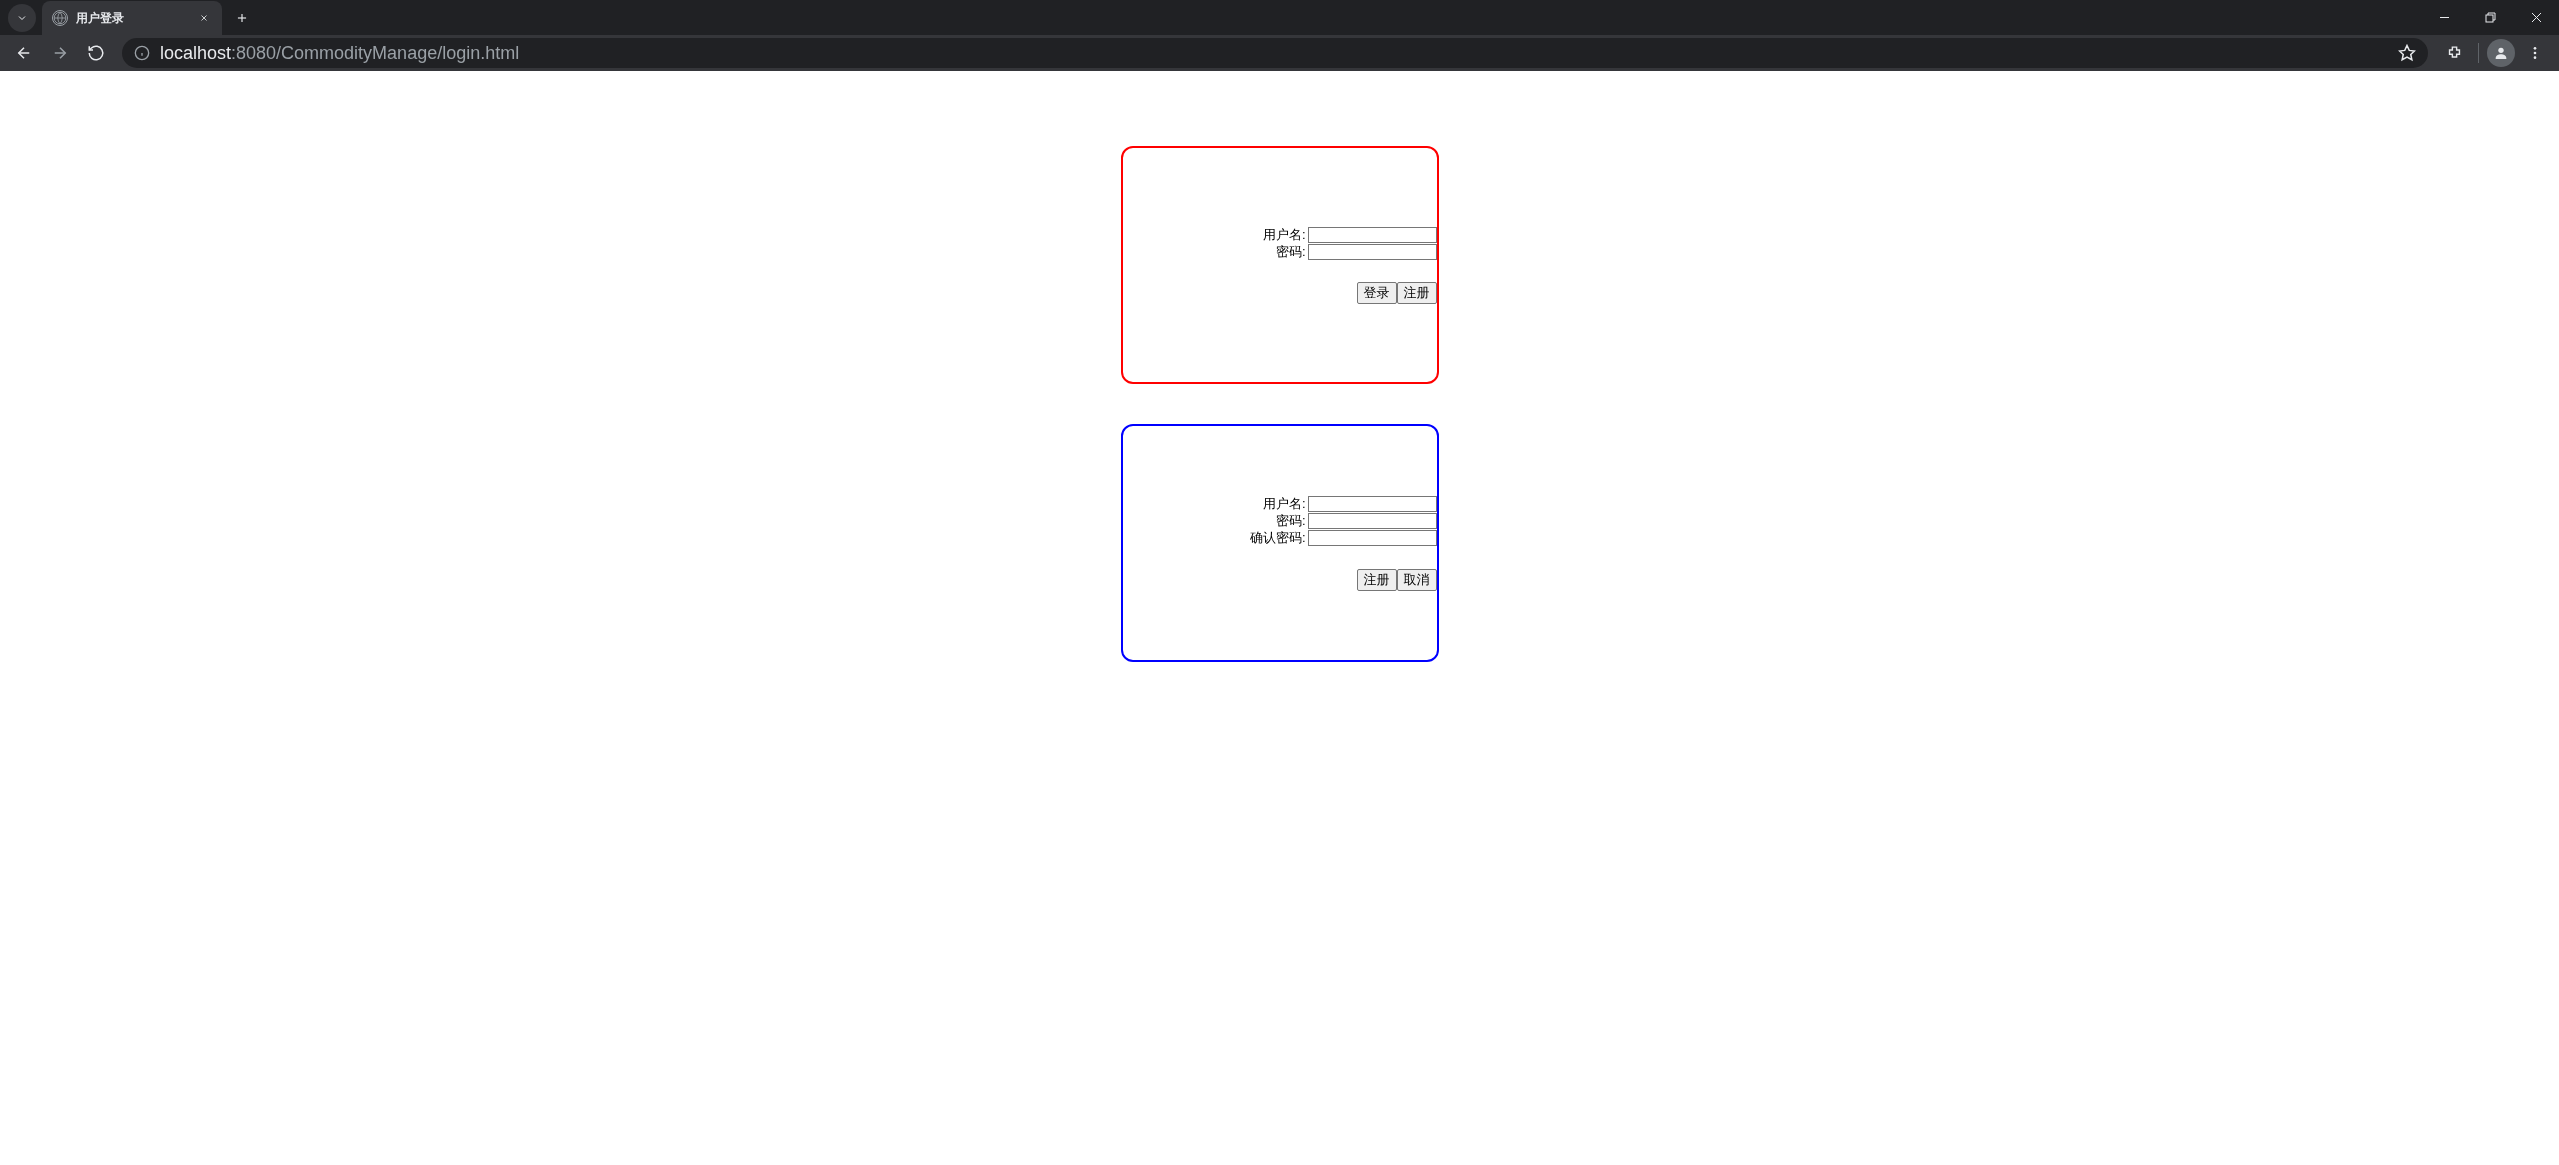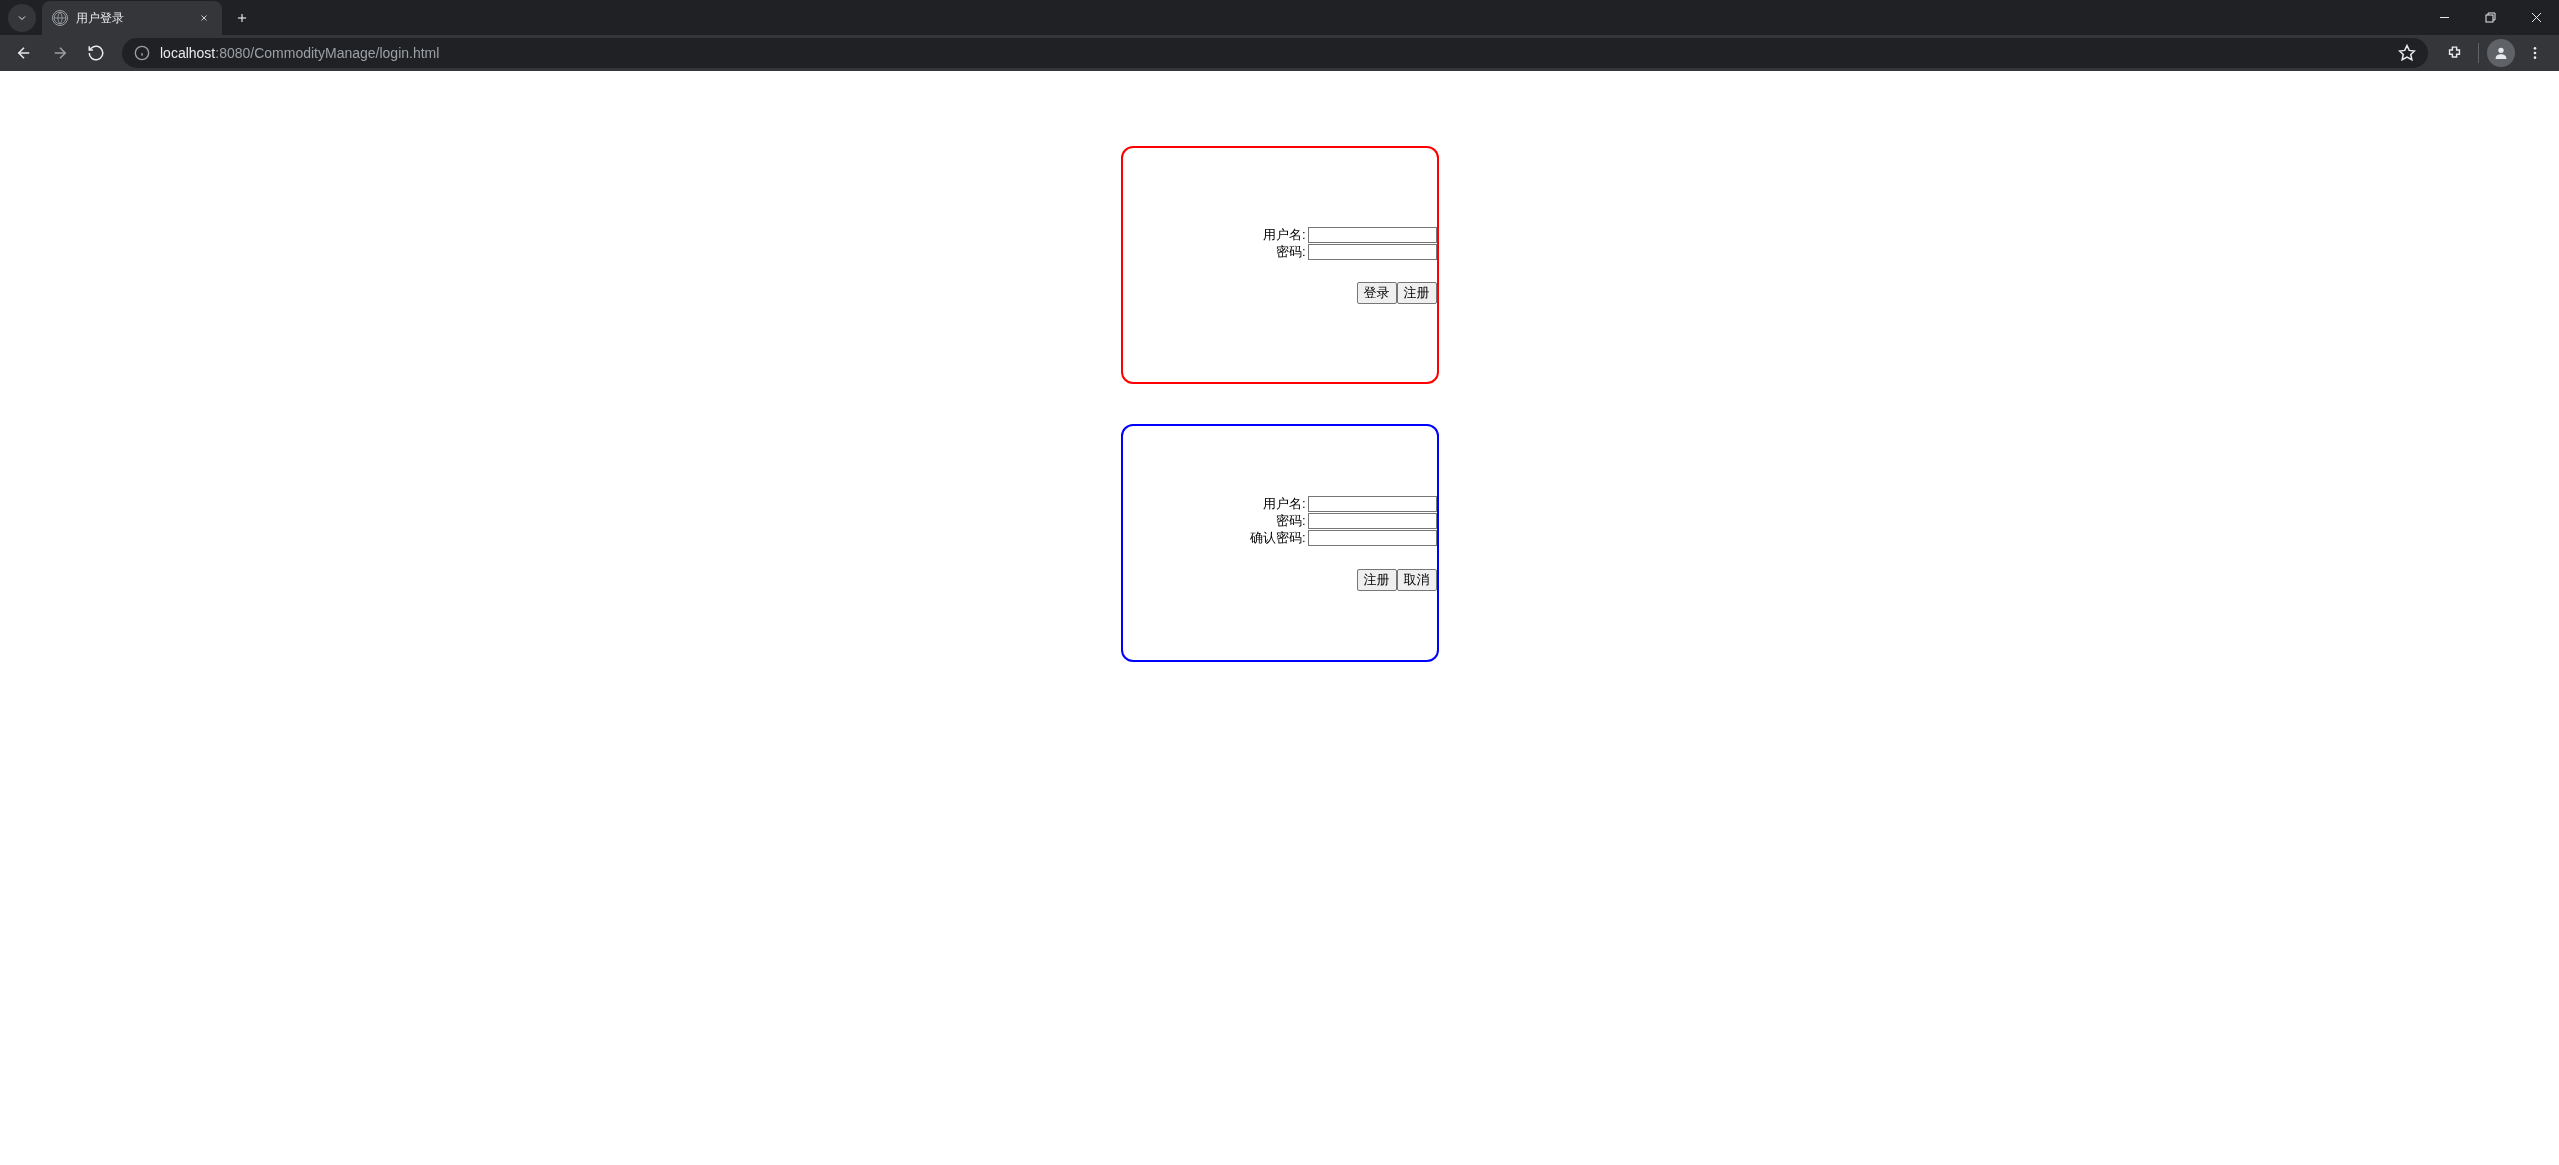--- a/index.html
+++ b/index.html
@@ -59,20 +59,21 @@
       justify-content: center;
       font-size: 10px;
       color: #9aa0a6;
       flex-shrink: 0;
     }
     .tab-title {
       flex: 1;
       white-space: nowrap;
       overflow: hidden;
       text-overflow: ellipsis;
+      font-weight: bold;
     }
     .tab-close {
       color: #9aa0a6;
       font-size: 14px;
       cursor: pointer;
       width: 16px;
       height: 16px;
       display: flex;
       align-items: center;
       justify-content: center;
@@ -129,21 +130,21 @@
       flex: 1;
       height: 30px;
       background: #202124;
       border-radius: 15px;
       display: flex;
       align-items: center;
       padding: 0 12px;
       gap: 10px;
       margin: 0 6px;
       color: #9aa0a6;
-      font-size: 14px;
+      font-size: 18px;
     }
     .url-host { color: #e8eaed; }
     .url-path { color: #9aa0a6; }
     .addr-right {
       margin-left: auto;
       display: flex;
       align-items: center;
       gap: 12px;
     }
     .toolbar-icon {

